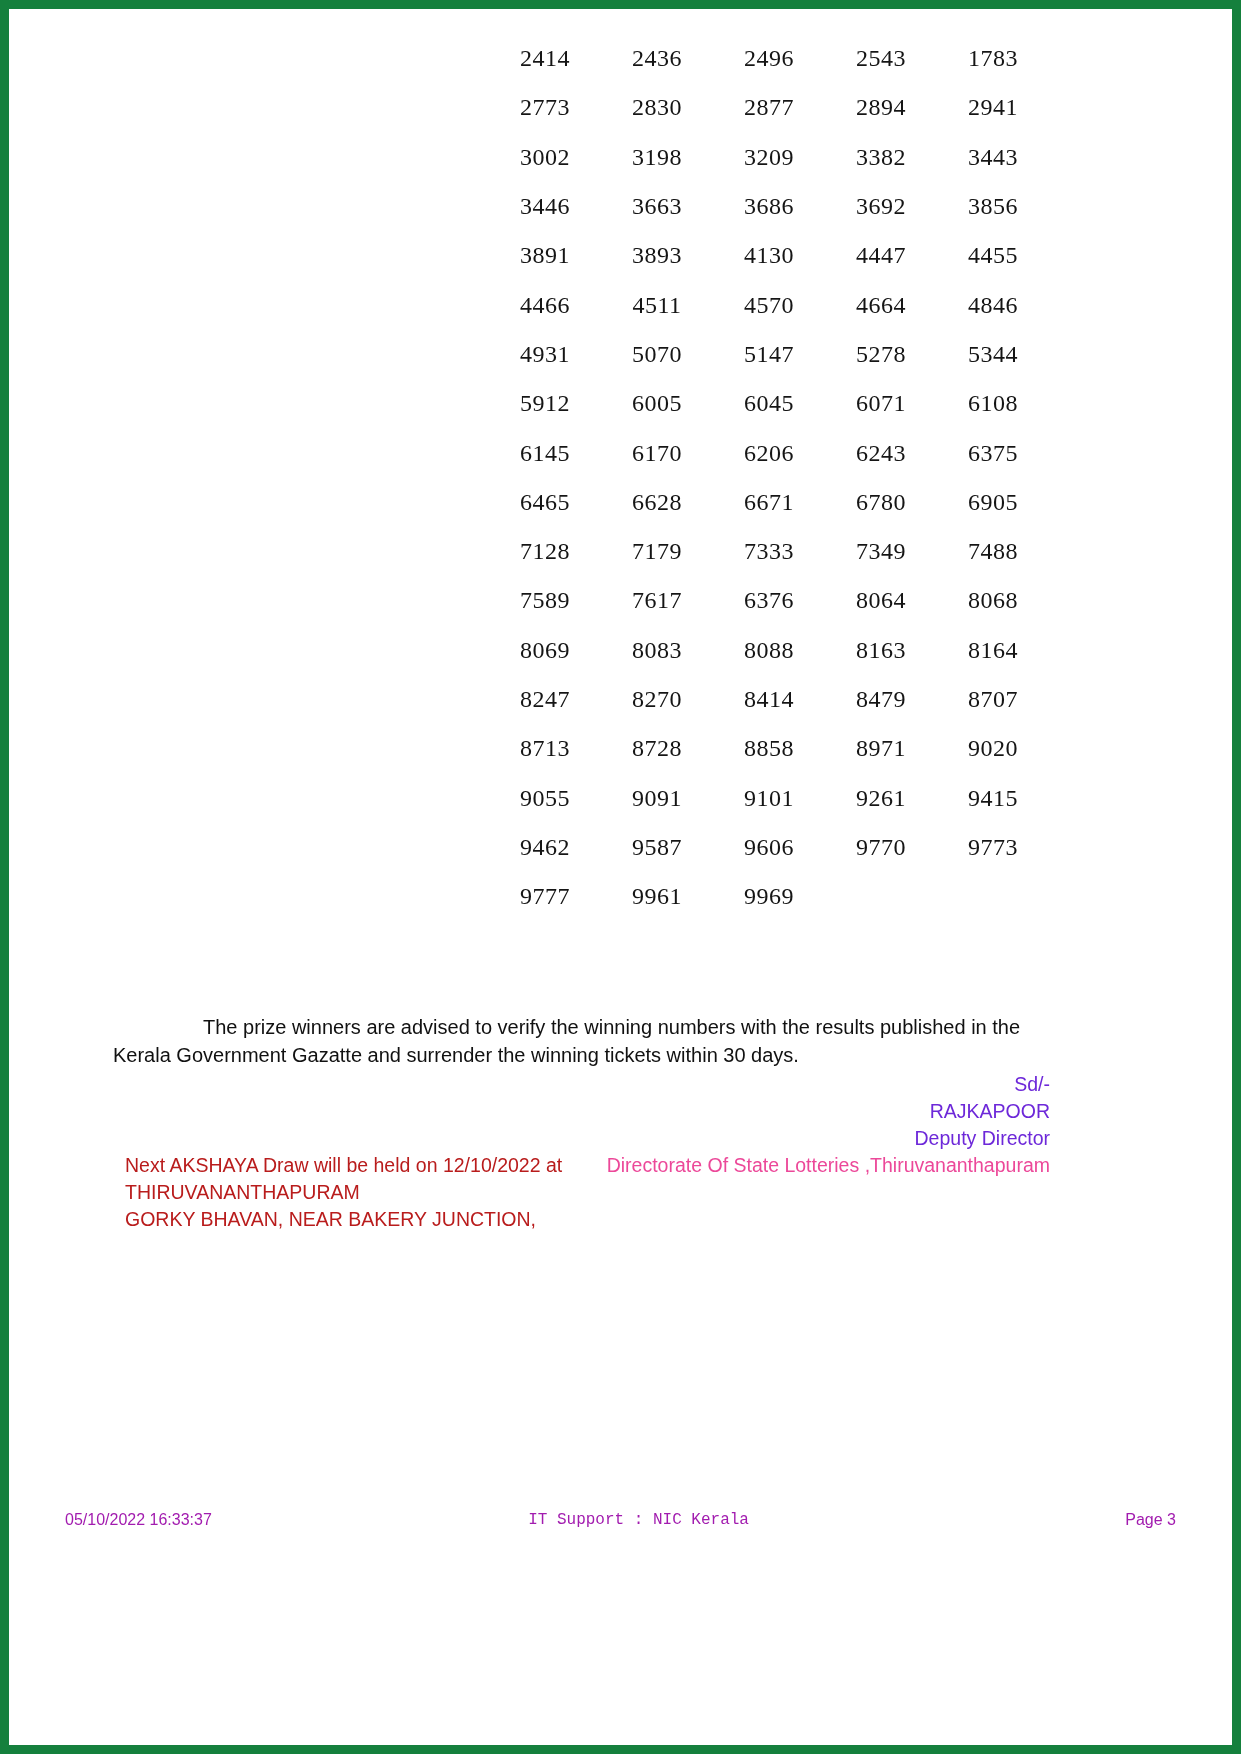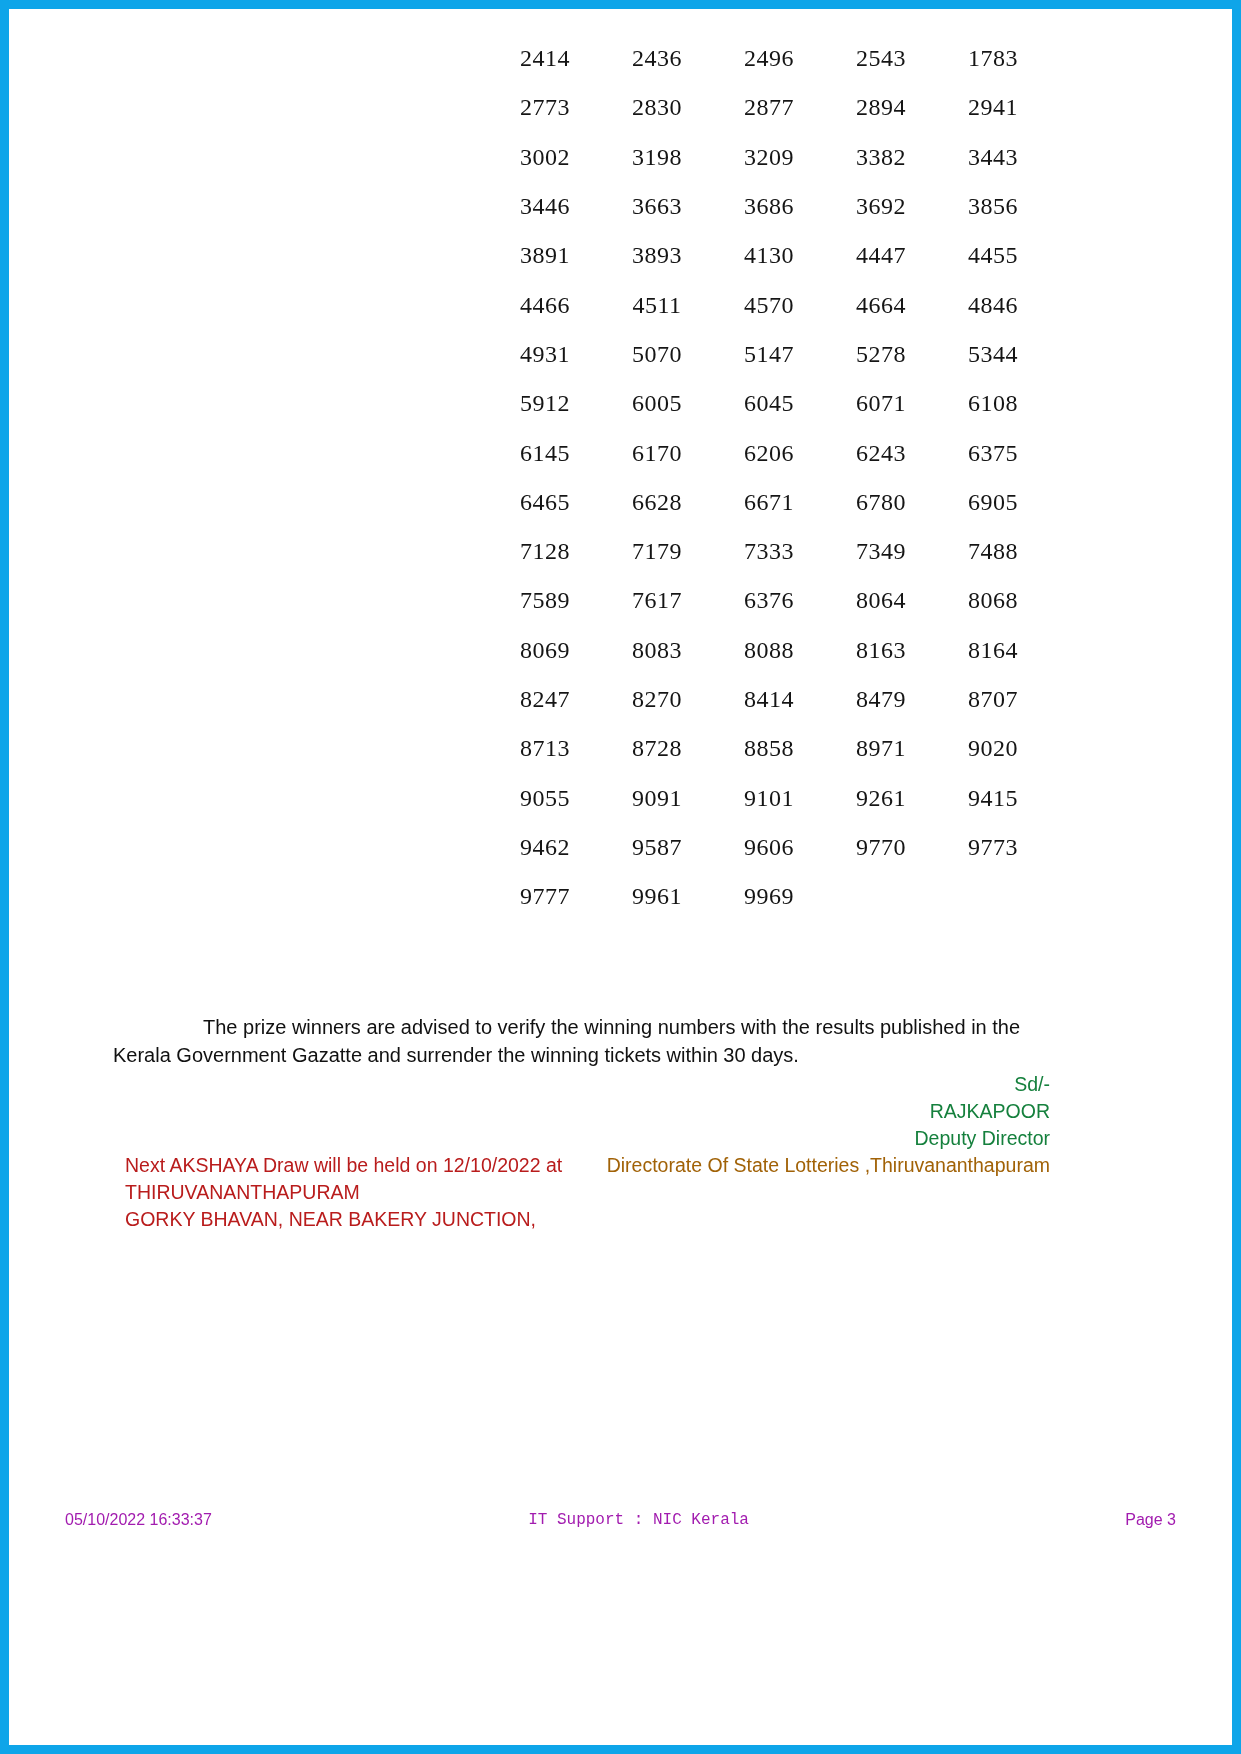--- a/index.html
+++ b/index.html
@@ -13,21 +13,21 @@
     color: #000000;
     overflow: hidden;
   }
 
   
   .page-frame {
     position: absolute;
     left: 0; top: 0;
     width: 1241px;
     height: 1754px;
-    border: 9px solid #0ea5e9;
+    border: 9px solid #15803d;
     background: #ffffff;
   }
 
   .page-inner {
     position: absolute;
     left: 0; top: 0;
     right: 0; bottom: 0;
     background: #ffffff;
   }
 
@@ -70,33 +70,33 @@
 
   
   .signature {
     position: absolute;
     right: 182px;
     top: 1062px;
     width: 700px;
     text-align: right;
     font-size: 19.5px;
     line-height: 27px;
-    color: #15803d;
+    color: #6d28d9;
   }
   .signature div { white-space: nowrap; }
   .sig-directorate {
     position: absolute;
     right: 182px;
     top: 1143px;
     width: 800px;
     text-align: right;
     font-size: 19.5px;
     line-height: 27px;
     white-space: nowrap;
-    color: #a16207;
+    color: #ec4899;
   }
 
   
   .next-draw {
     position: absolute;
     left: 116px;
     top: 1143px;
     width: 470px;
     font-size: 19.5px;
     line-height: 27px;

